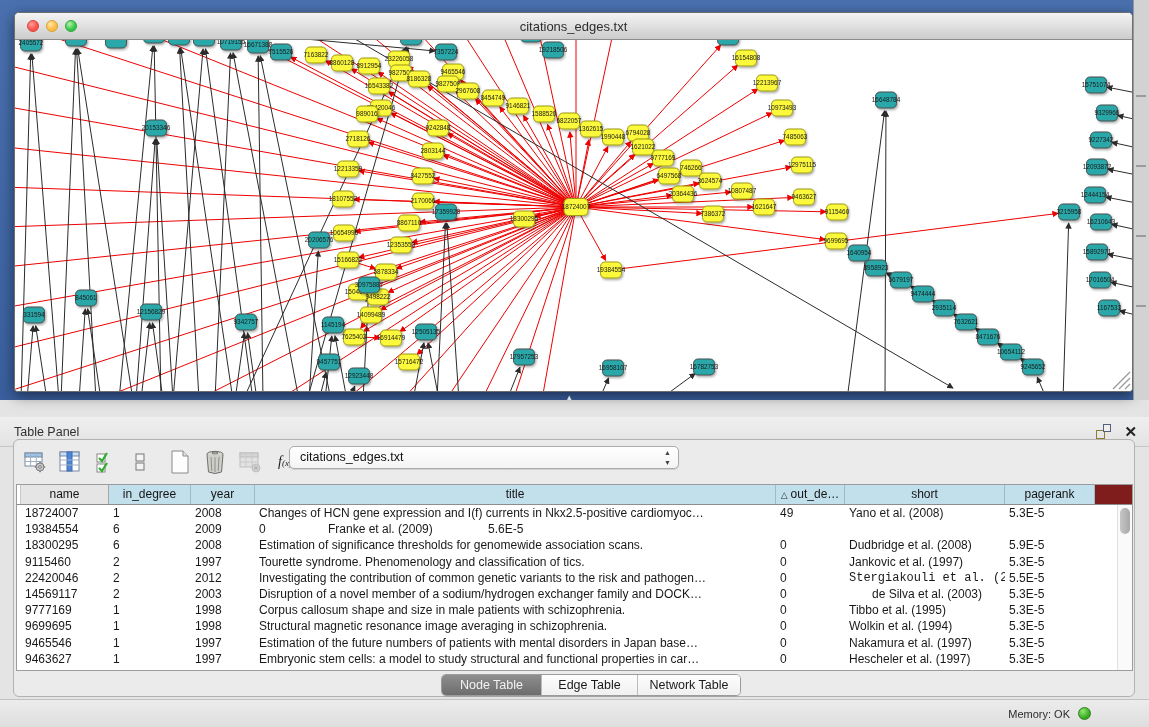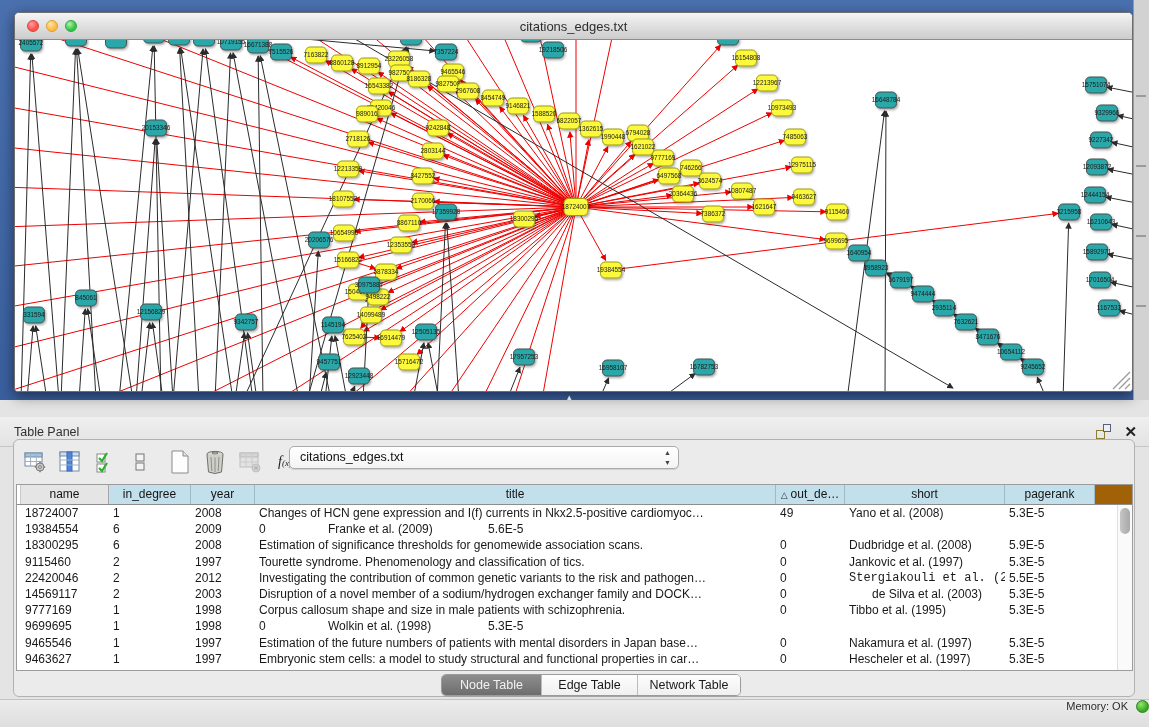--- a/index.html
+++ b/index.html
@@ -50,21 +50,21 @@
   .tool.gap { margin-right:14px; }
   .fx { font-size:14px; color:#1a1a1a; font-family:"Liberation Serif", serif; font-style:italic; white-space:nowrap; }
   .fx .sm { font-size:9px; }
   .combo { position:absolute; left:275px; top:6px; width:390px; height:23px; background:linear-gradient(#ffffff,#f4f4f4);
     border:1px solid #ababab; border-radius:5px; box-shadow:0 1px 1px rgba(0,0,0,.12);
     font-size:12.5px; color:#111; line-height:21px; padding-left:10px; }
   .combo .stepper { position:absolute; right:7px; top:1px; font-size:7px; line-height:10px; color:#444; text-align:center; }
 
   .table-wrap { position:absolute; left:2px; top:44px; width:1117px; height:187px;
     background:#ffffff; border:1px solid #9c9c9c; overflow:hidden; }
-  .thead { display:flex; height:20px; border-bottom:1px solid #8d8d8d; background:#a16207; }
+  .thead { display:flex; height:20px; border-bottom:1px solid #8d8d8d; background:#7f1d1d; }
   .hcell { height:19px; line-height:19px; text-align:center; font-size:12px; color:#141414;
     border-right:1px solid #9fb9c5; background:#c2dfec; overflow:hidden; white-space:nowrap; flex:none; }
   .hcell.first { background:#e5e5e5; border-right:1px solid #a6a6a6; }
   .hcell .sort { font-size:9px; margin-right:3px; color:#333; }
   .lead { flex:none; width:4px; background:#fff; border-right:1px solid #c8c8c8; height:19px; }
   .trow { display:flex; height:16.2px; line-height:16px; font-size:12px; color:#191919; }
   .tcell { flex:none; padding-left:4px; white-space:nowrap; overflow:hidden; }
   .rlead { flex:none; width:4px; }
   .vscroll { position:absolute; right:0px; top:20px; width:15px; height:166px; background:#fafafa; border-left:1px solid #e0e0e0; }
   .vthumb { position:absolute; left:2px; top:3px; width:10px; height:26px; background:linear-gradient(90deg,#c6c6c6,#a8a8a8); border-radius:6px; }
@@ -72,21 +72,21 @@
   .tabs { position:absolute; left:427px; top:234px; height:22px; display:flex;
     border:1px solid #9b9b9b; border-radius:5px; overflow:hidden; background:#fff; box-shadow:0 1px 1px rgba(0,0,0,.08); }
   .tab { height:100%; line-height:20px; text-align:center; font-size:12.5px; color:#1a1a1a;
     background:linear-gradient(#fdfdfd,#f0f0f0); border-right:1px solid #bcbcbc; }
   .tab:last-child { border-right:none; }
   .tab.selected { background:linear-gradient(#8e8e8e,#6d6d6d); color:#f2f2f2; }
 
   
   .statusbar { position:absolute; left:0; top:699px; width:1149px; height:28px;
     background:linear-gradient(#ececec,#dedede); border-top:1px solid #c2c2c2;
-    display:flex; justify-content:flex-end; }
+    display:flex; align-items:center; justify-content:flex-end; padding-right:58px; }
   .mem-label { font-size:11px; color:#2c2c2c; }
   .mem-dot { width:13px; height:13px; border-radius:50%; margin-left:8px;
     background:radial-gradient(circle at 35% 30%, #8fe86f, #39a921 65%); border:1px solid #2e7d1d; }
 
   
   .tico { display:block; }
 </style>
 </head>
 <body>
 
@@ -665,22 +665,23 @@
           <div class="tcell" style="width: 521px;">Corpus callosum shape and size in male patients with schizophrenia.</div>
           <div class="tcell" style="width: 69px;">0</div>
           <div class="tcell" style="width: 160px;">Tibbo et al. (1995)</div>
           <div class="tcell" style="width: 90px;">5.3E-5</div>
         </div>
         <div class="trow">
           <div class="rlead"></div>
           <div class="tcell" style="width: 88px;">9699695</div>
           <div class="tcell" style="width: 82px;">1</div>
           <div class="tcell" style="width: 64px;">1998</div>
-          <div class="tcell" style="width: 69px;">0</div>
-          <div class="tcell" style="width: 160px;">Wolkin et al. (1998)</div>
+          <div class="tcell" style="width: 521px;">Structural magnetic resonance image averaging in schizophrenia.</div>
+          <div class="tcell" style="width: 69px;">0</div>
+          <div class="tcell" style="width: 160px;">Wolkin et al. (1994)</div>
           <div class="tcell" style="width: 90px;">5.3E-5</div>
         </div>
         <div class="trow">
           <div class="rlead"></div>
           <div class="tcell" style="width: 88px;">9465546</div>
           <div class="tcell" style="width: 82px;">1</div>
           <div class="tcell" style="width: 64px;">1997</div>
           <div class="tcell" style="width: 521px;">Estimation of the future numbers of patients with mental disorders in Japan base…</div>
           <div class="tcell" style="width: 69px;">0</div>
           <div class="tcell" style="width: 160px;">Nakamura et al. (1997)</div>

